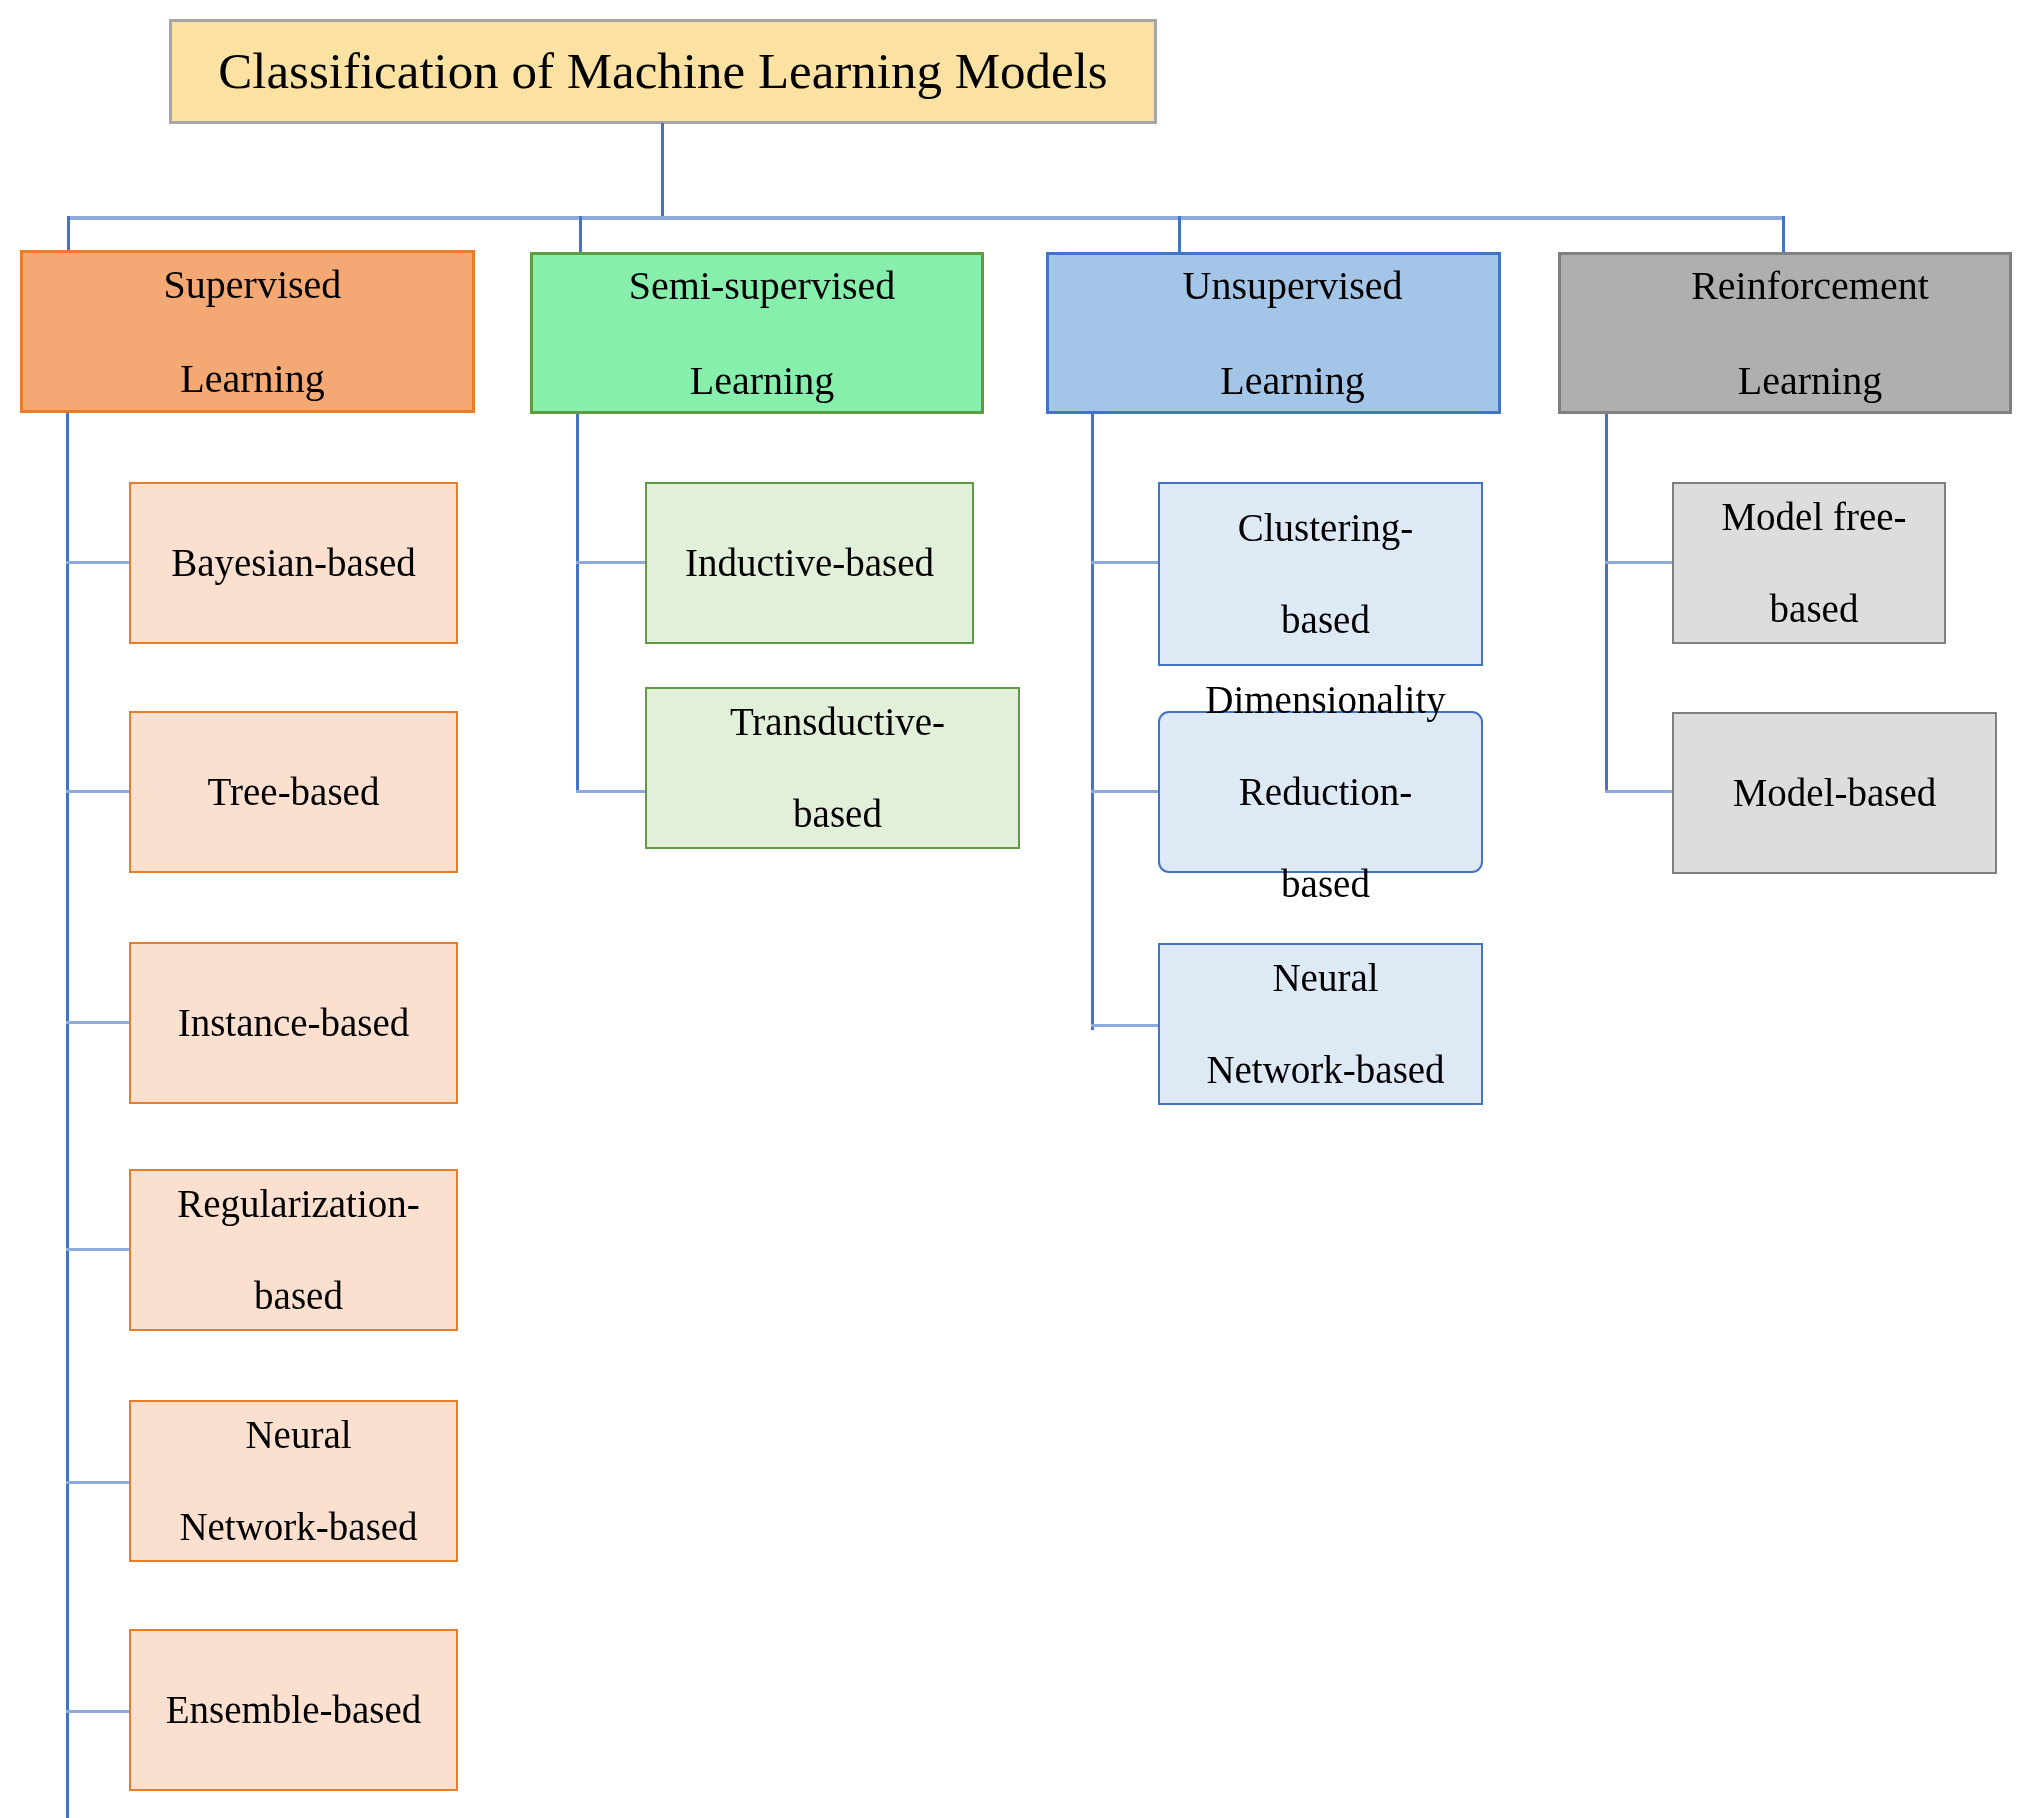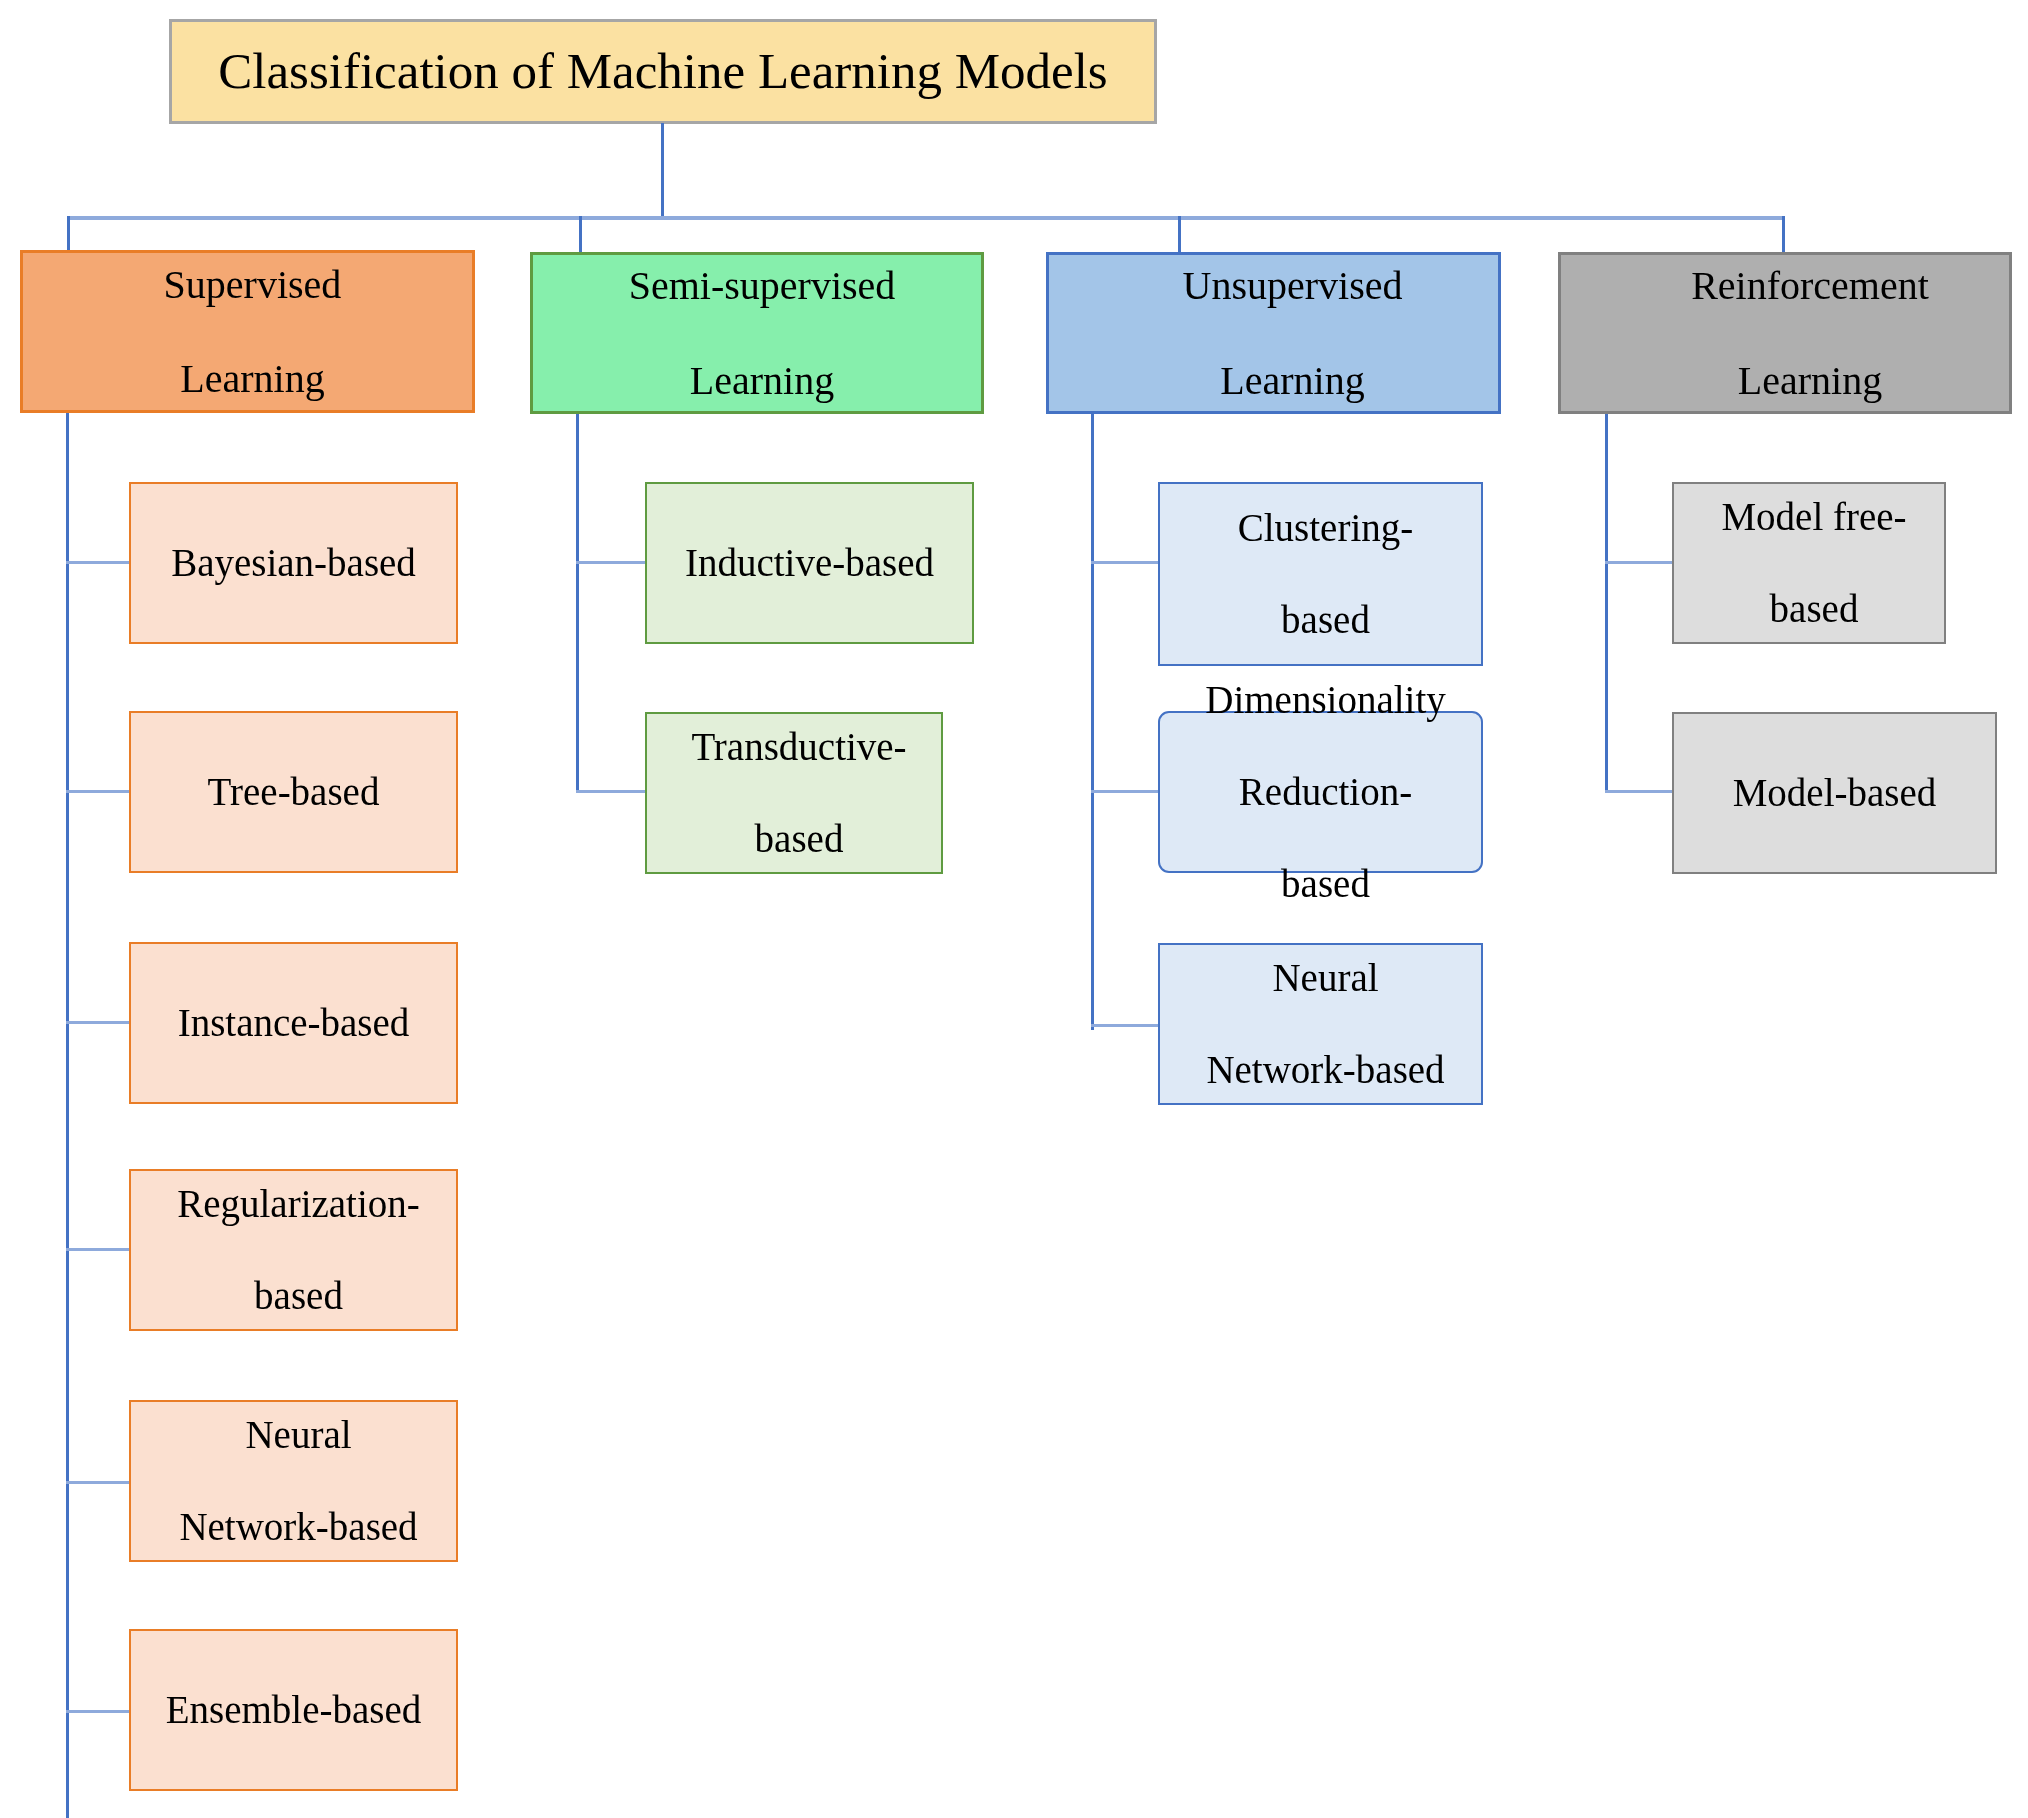--- a/index.html
+++ b/index.html
@@ -118,21 +118,21 @@
   <div class="box cat cat-semi" style="left:530px; top:252px; width:454px; height:162px;">
     <span><span>Semi-supervised</span><br><span>Learning</span></span>
   </div>
   <div class="conn vert" style="left:576px; top:414px; height:379px;"></div>
   <div class="conn light horiz" style="left:576px; top:561px; width:71px;"></div>
   <div class="conn light horiz" style="left:576px; top:790px; width:71px;"></div>
 
   <div class="box leaf leaf-semi" style="left:645px; top:482px; width:329px; height:162px;">
     <span>Inductive-based</span>
   </div>
-  <div class="box leaf leaf-semi" style="left:645px; top:712px; width:298px; height:162px;">
+  <div class="box leaf leaf-semi" style="left:645px; top:687px; width:375px; height:162px;">
     <span><span>Transductive-</span><br><span>based</span></span>
   </div>
 
   <div class="box cat cat-unsup" style="left:1046px; top:252px; width:455px; height:162px;padding-left:28px;">
     <span><span>Unsupervised</span><br><span>Learning</span></span>
   </div>
   <div class="conn vert" style="left:1091px; top:414px; height:616px;"></div>
   <div class="conn light horiz" style="left:1091px; top:561px; width:67px;"></div>
   <div class="conn light horiz" style="left:1091px; top:790px; width:67px;"></div>
   <div class="conn light horiz" style="left:1091px; top:1024px; width:67px;"></div>

